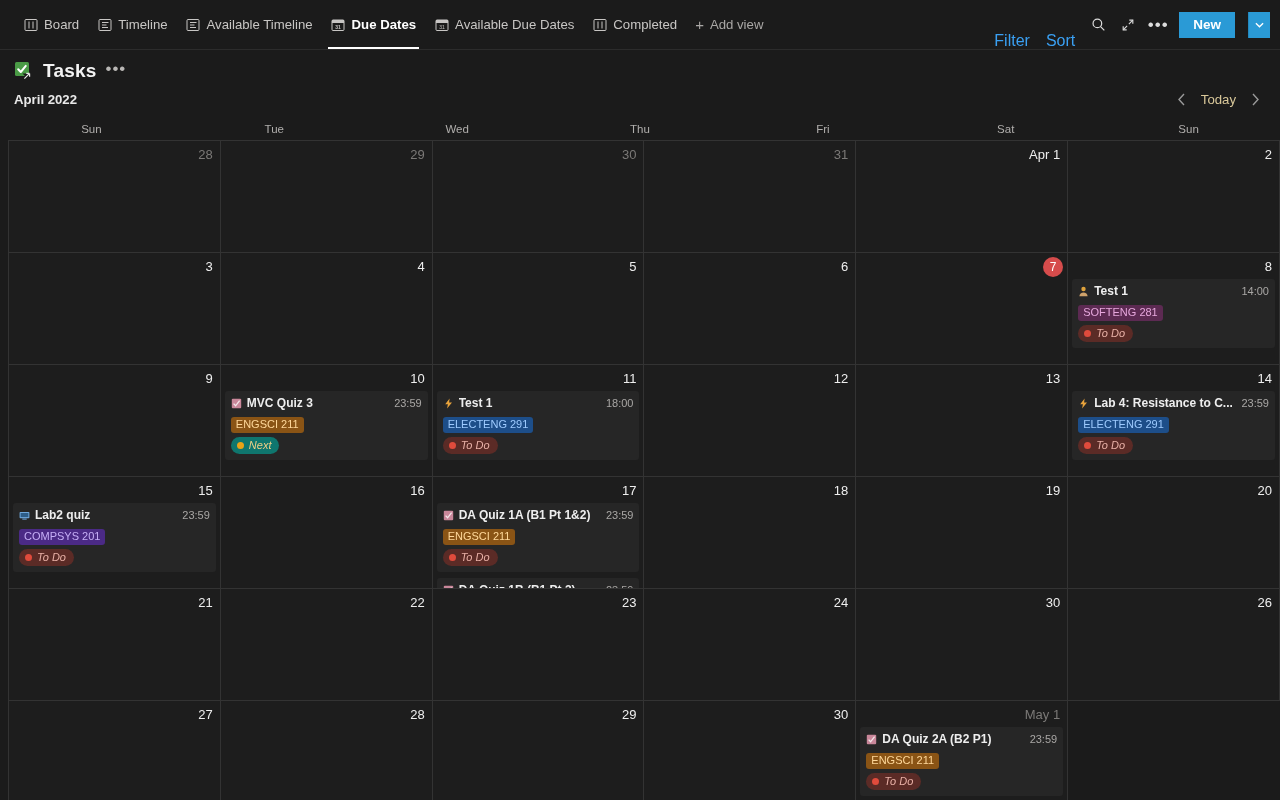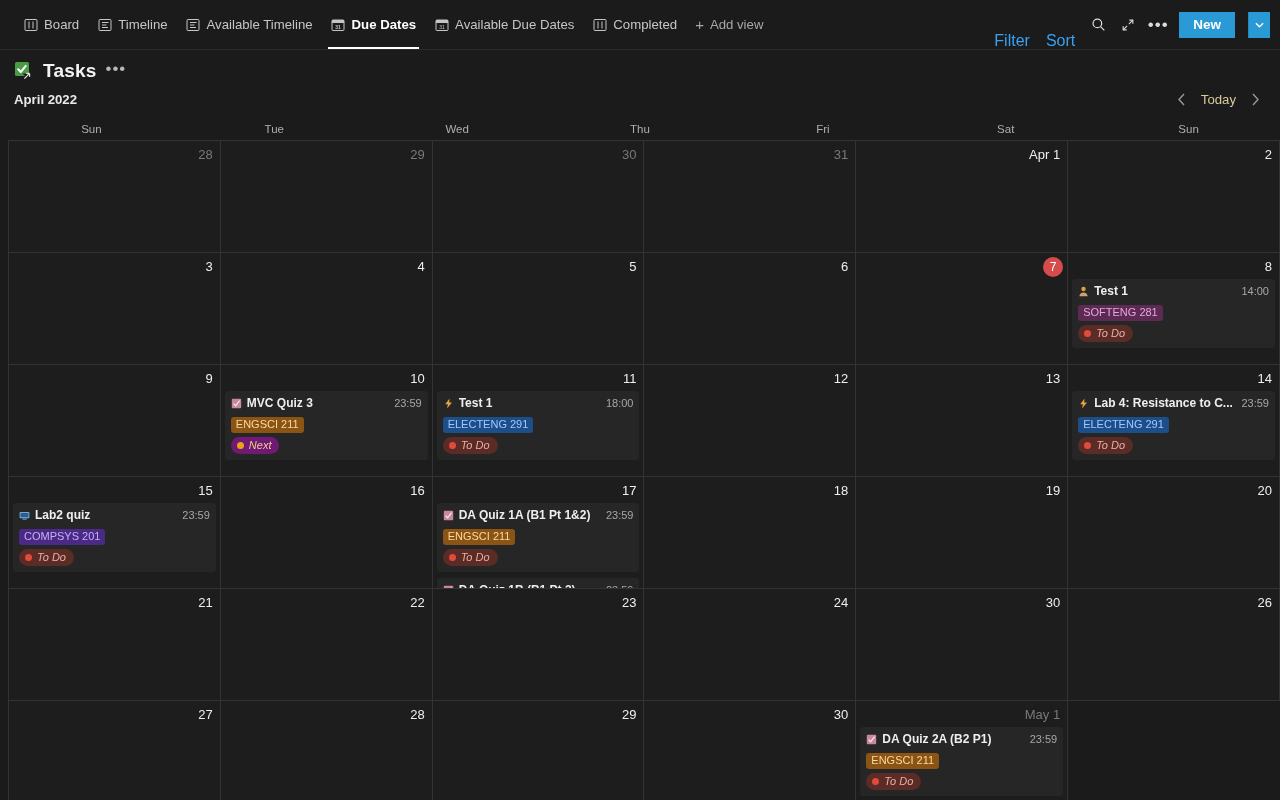--- a/index.html
+++ b/index.html
@@ -428,21 +428,21 @@
       </div>
       <div class="card"><div class="card-top">
           <span style="display: flex; flex: 0 0 11px;">
             <svg width="11" height="11" viewBox="0 0 11 11" class="card-ico">
               <rect x="0.8" y="0.8" width="9.4" height="9.4" rx="1" fill="#c9879a"></rect>
               <path d="M2.6 5.6l2 2.2 4-5.2" fill="none" stroke="#f4e6ea" stroke-width="1.3"></path>
             </svg>
           </span>
           <span class="card-title">MVC Quiz 3</span>
           <span class="card-time">23:59</span>
-        </div><div class="pillrow"><span class="pill" style="background: rgb(138, 84, 21); color: rgb(255, 216, 154);">ENGSCI 211</span></div><div class="status" style="background: #701a75; color: rgb(240, 207, 134);">
+        </div><div class="pillrow"><span class="pill" style="background: rgb(138, 84, 21); color: rgb(255, 216, 154);">ENGSCI 211</span></div><div class="status" style="background: #0f766e; color: rgb(240, 207, 134);">
           <span class="dot" style="background: rgb(232, 163, 23);"></span>
           <span>Next</span>
         </div></div>
     </div>
     <div class="cell">
       <div class="daynum-wrap">
         <div class="daynum">11</div>
       </div>
       <div class="card"><div class="card-top">
           <span style="display: flex; flex: 0 0 11px;">

